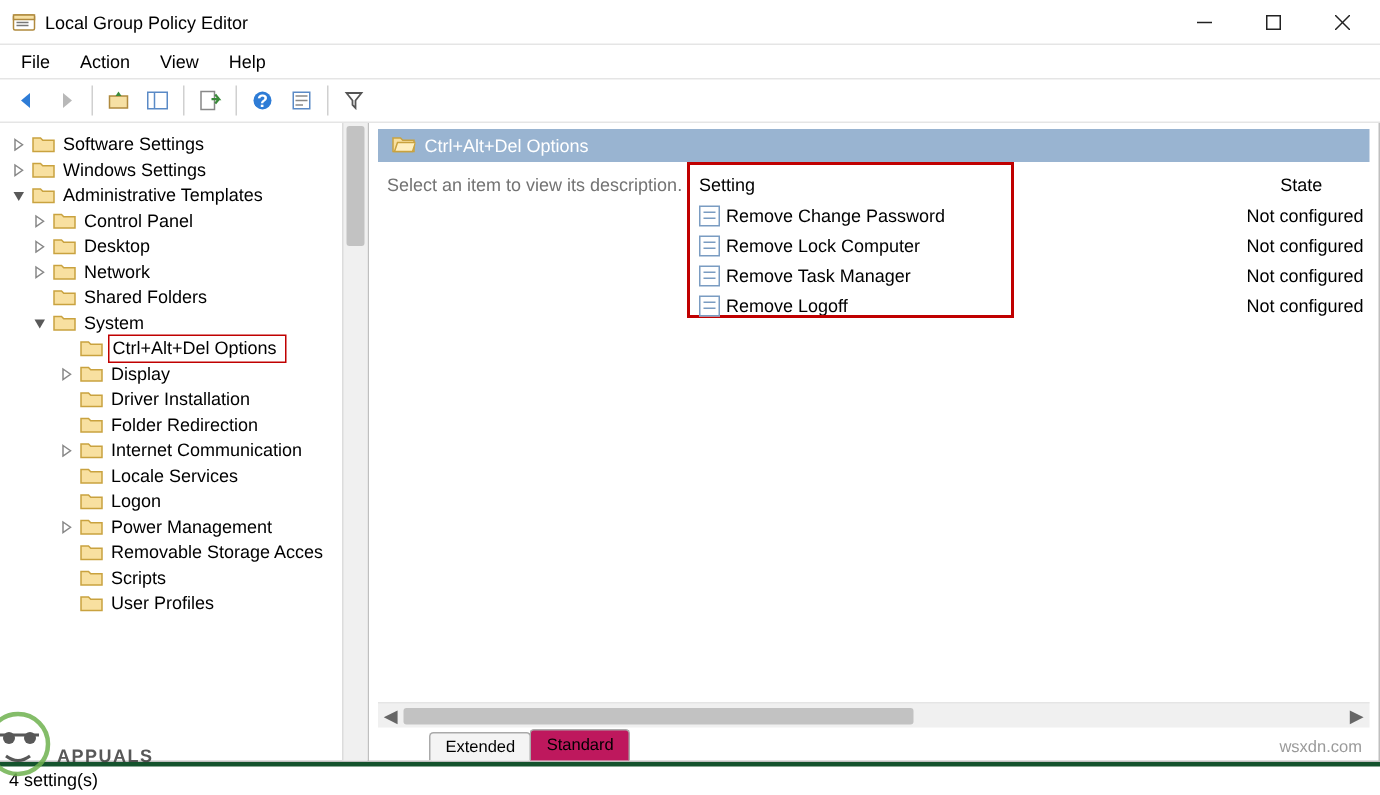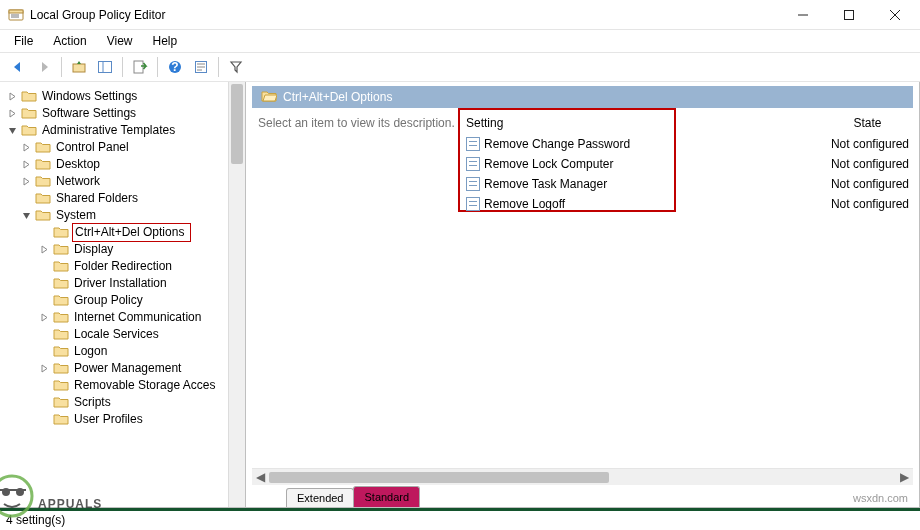--- a/index.html
+++ b/index.html
@@ -183,36 +183,36 @@
             <span class="exp">
               <svg width="9" height="9">
                 <path d="M2 1 L7 4.5 L2 8 Z" fill="none" stroke="#888"></path>
               </svg>
             </span>
             <span class="icon-folder">
               <svg width="16" height="14" viewBox="0 0 16 14">
                 <path d="M1 3 L6 3 L7.5 4.5 L15 4.5 L15 12 L1 12 Z" fill="#f8e0a0" stroke="#c9a23f"></path>
               </svg>
             </span>
-            <span class="lbl">Windows Settings</span>
+            <span class="lbl">Software Settings</span>
           </div>
         </li>
       <li>
           <div class="row">
             <span class="exp">
               <svg width="9" height="9">
                 <path d="M2 1 L7 4.5 L2 8 Z" fill="none" stroke="#888"></path>
               </svg>
             </span>
             <span class="icon-folder">
               <svg width="16" height="14" viewBox="0 0 16 14">
                 <path d="M1 3 L6 3 L7.5 4.5 L15 4.5 L15 12 L1 12 Z" fill="#f8e0a0" stroke="#c9a23f"></path>
               </svg>
             </span>
-            <span class="lbl">Software Settings</span>
+            <span class="lbl">Windows Settings</span>
           </div>
         </li>
       <li>
         <div class="row">
             <span class="exp">
               <svg width="9" height="9">
                 <path d="M1 2 L8 2 L4.5 8 Z" fill="#595959"></path>
               </svg>
             </span>
             <span class="icon-folder">
@@ -321,43 +321,32 @@
                   </div>
                 </li>
               <li>
                   <div class="row">
                     <span class="exp"></span>
                     <span class="icon-folder">
                       <svg width="16" height="14" viewBox="0 0 16 14">
                         <path d="M1 3 L6 3 L7.5 4.5 L15 4.5 L15 12 L1 12 Z" fill="#f8e0a0" stroke="#c9a23f"></path>
                       </svg>
                     </span>
+                    <span class="lbl">Driver Installation</span>
+                  </div>
+                </li>
+              <li>
+                  <div class="row">
+                    <span class="exp"></span>
+                    <span class="icon-folder">
+                      <svg width="16" height="14" viewBox="0 0 16 14">
+                        <path d="M1 3 L6 3 L7.5 4.5 L15 4.5 L15 12 L1 12 Z" fill="#f8e0a0" stroke="#c9a23f"></path>
+                      </svg>
+                    </span>
                     <span class="lbl">Folder Redirection</span>
-                  </div>
-                </li>
-              <li>
-                  <div class="row">
-                    <span class="exp"></span>
-                    <span class="icon-folder">
-                      <svg width="16" height="14" viewBox="0 0 16 14">
-                        <path d="M1 3 L6 3 L7.5 4.5 L15 4.5 L15 12 L1 12 Z" fill="#f8e0a0" stroke="#c9a23f"></path>
-                      </svg>
-                    </span>
-                    <span class="lbl">Driver Installation</span>
-                  </div>
-                </li>
-              <li>
-                  <div class="row">
-                    <span class="exp"></span>
-                    <span class="icon-folder">
-                      <svg width="16" height="14" viewBox="0 0 16 14">
-                        <path d="M1 3 L6 3 L7.5 4.5 L15 4.5 L15 12 L1 12 Z" fill="#f8e0a0" stroke="#c9a23f"></path>
-                      </svg>
-                    </span>
-                    <span class="lbl">Group Policy</span>
                   </div>
                 </li>
               <li>
                   <div class="row">
                     <span class="exp">
                       <svg width="9" height="9">
                         <path d="M2 1 L7 4.5 L2 8 Z" fill="none" stroke="#888"></path>
                       </svg>
                     </span>
                     <span class="icon-folder">

